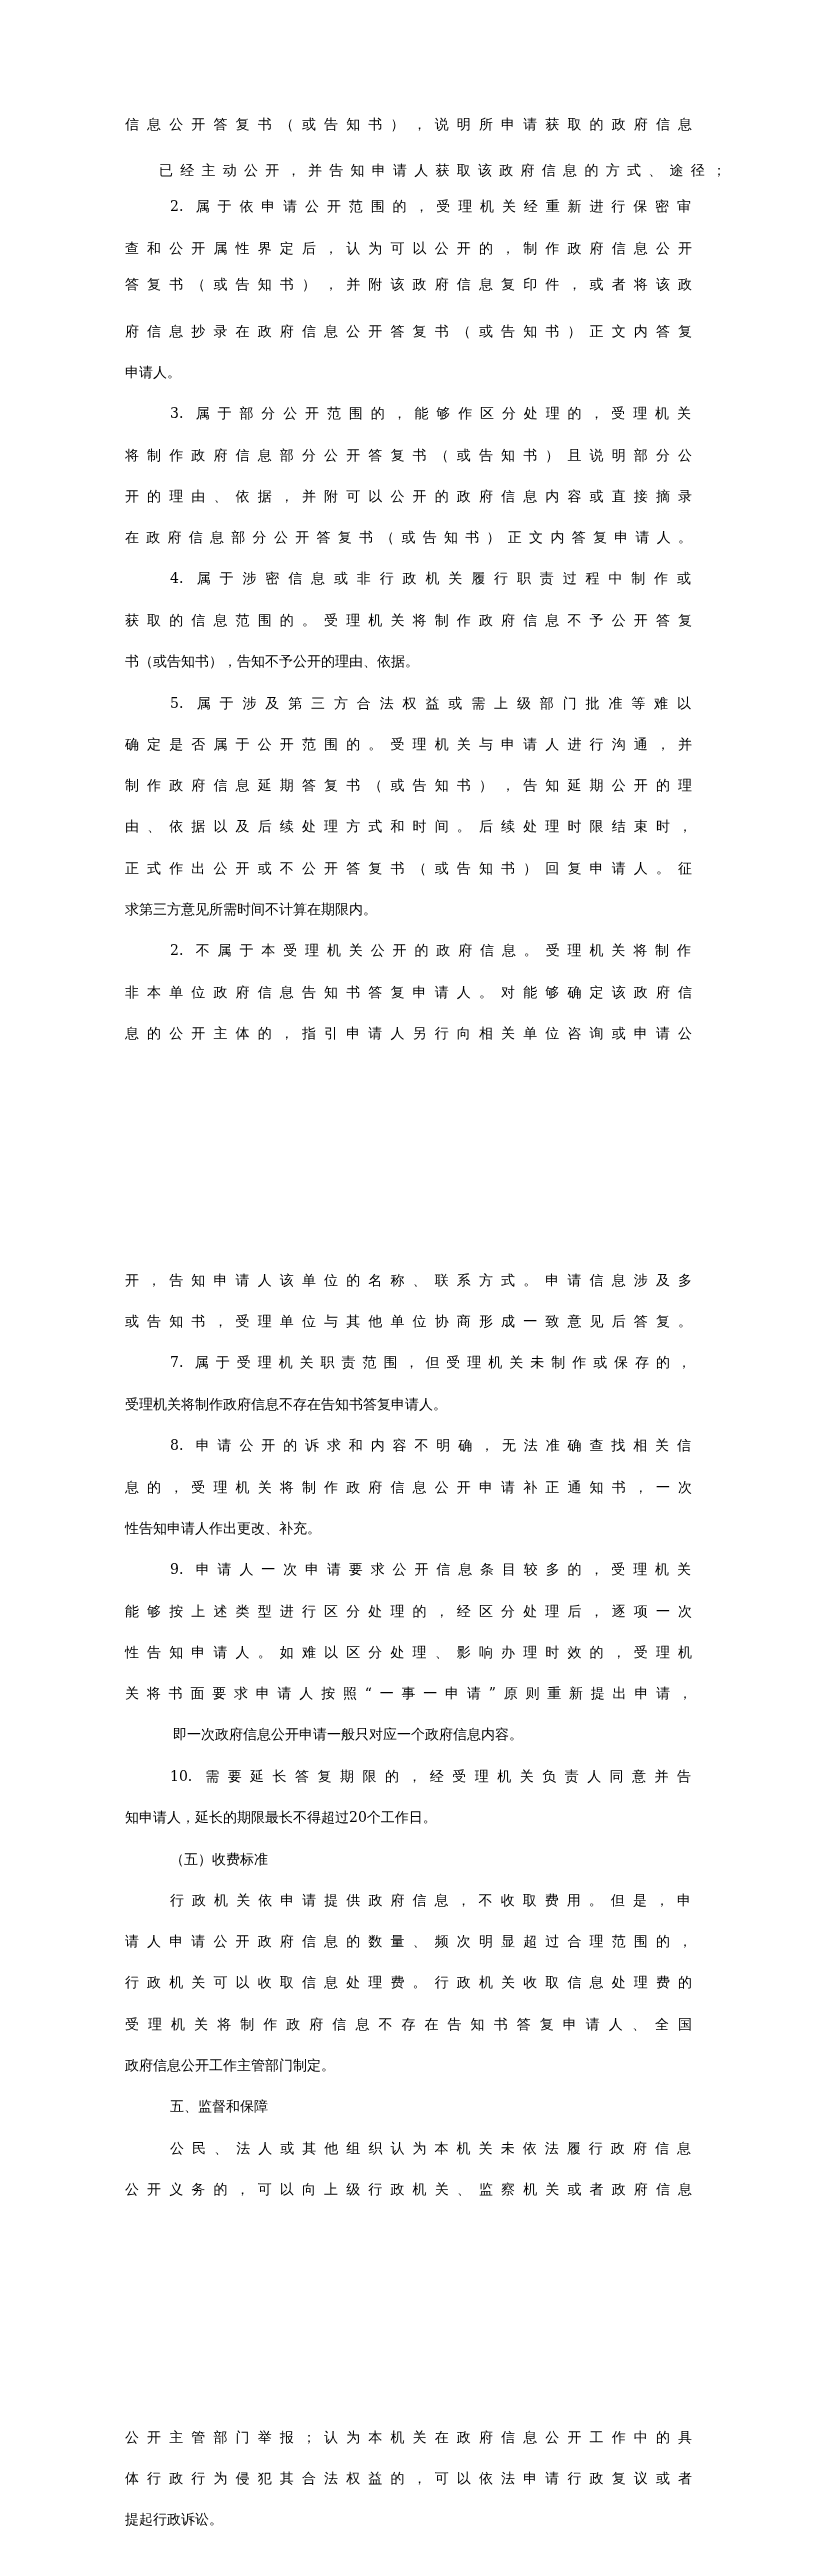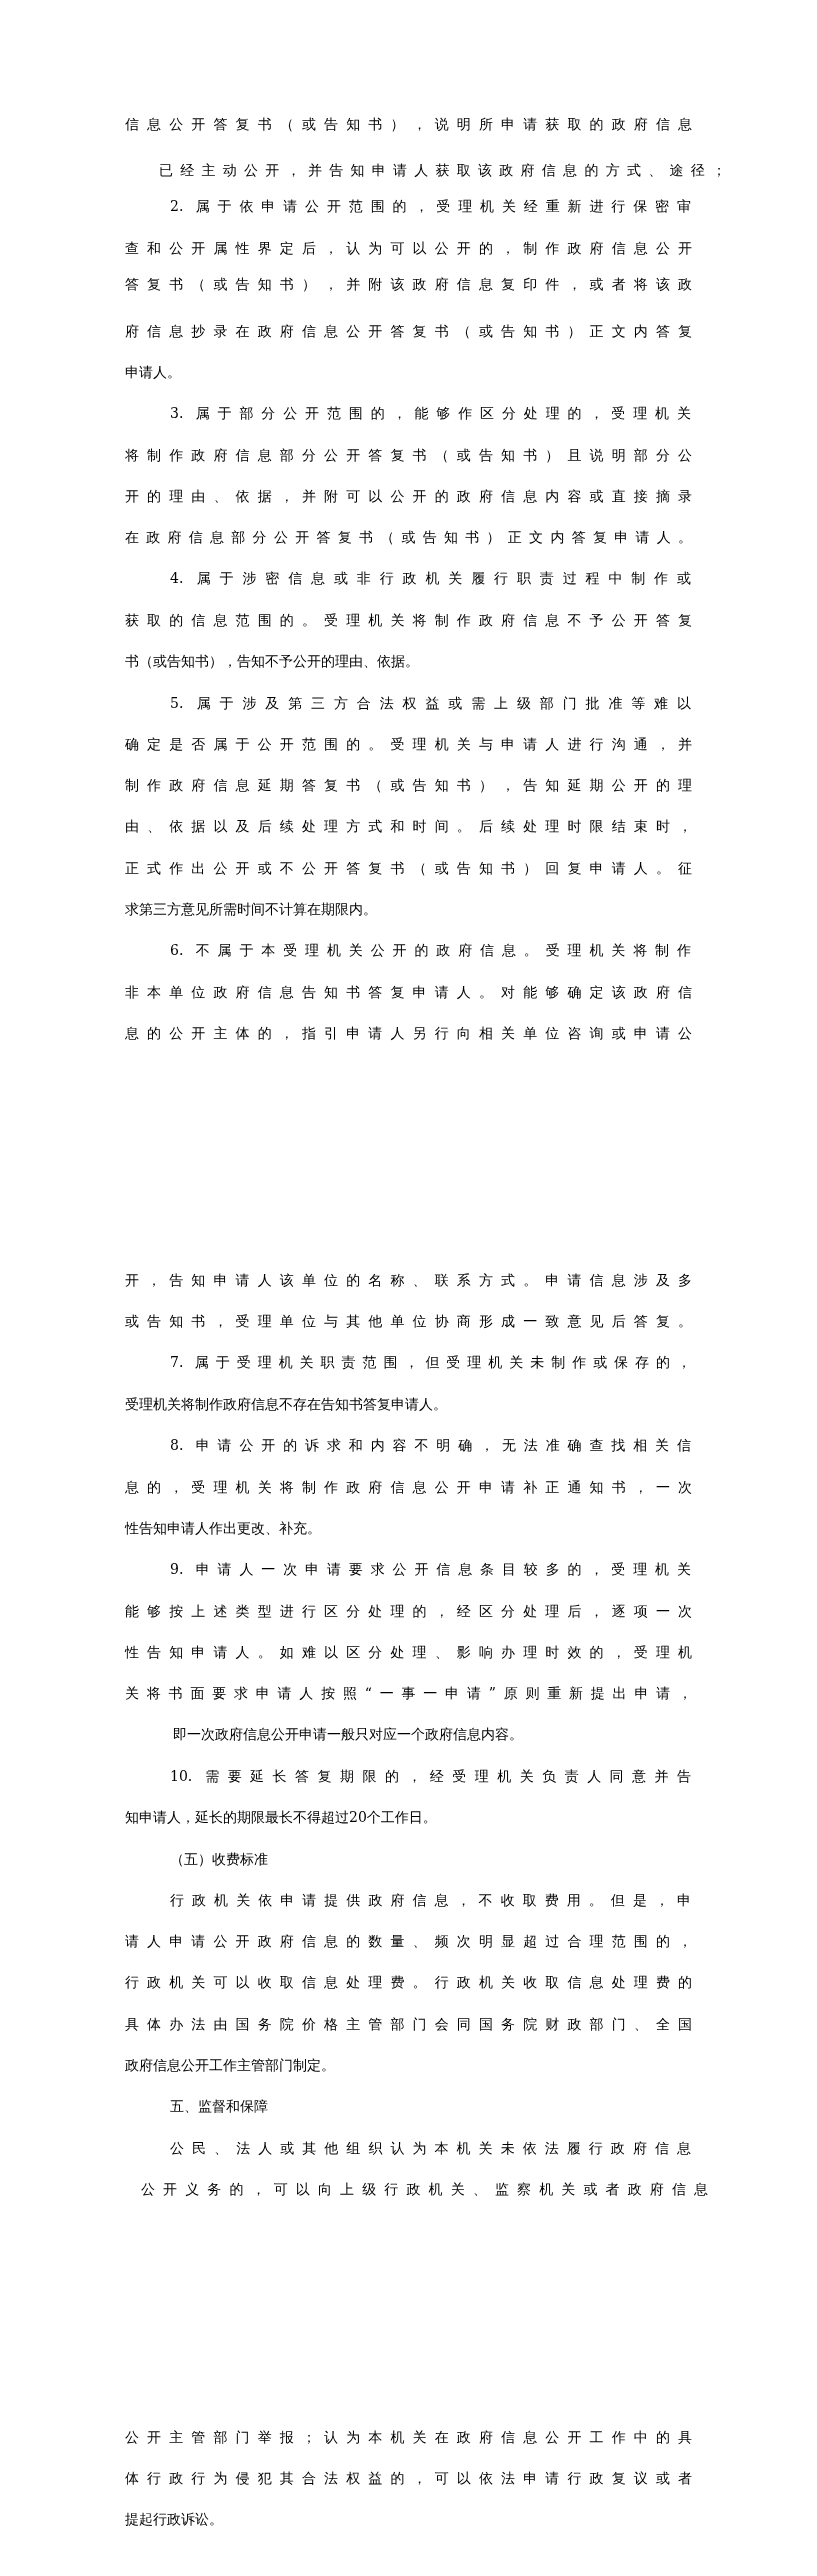--- a/index.html
+++ b/index.html
@@ -40,21 +40,21 @@
     <div class="line justify" style="top: 413px;">在政府信息部分公开答复书（或告知书）正文内答复申请人。</div>
     <div class="line indent justify" style="top: 454px;">4. 属于涉密信息或非行政机关履行职责过程中制作或</div>
     <div class="line justify" style="top: 496px;">获取的信息范围的。受理机关将制作政府信息不予公开答复</div>
     <div class="line" style="top: 537px;">书（或告知书），告知不予公开的理由、依据。</div>
     <div class="line indent justify" style="top: 579px;">5. 属于涉及第三方合法权益或需上级部门批准等难以</div>
     <div class="line justify" style="top: 620px;">确定是否属于公开范围的。受理机关与申请人进行沟通，并</div>
     <div class="line justify" style="top: 661px;">制作政府信息延期答复书（或告知书），告知延期公开的理</div>
     <div class="line justify" style="top: 702px;">由、依据以及后续处理方式和时间。后续处理时限结束时，</div>
     <div class="line justify" style="top: 744px;">正式作出公开或不公开答复书（或告知书）回复申请人。征</div>
     <div class="line" style="top: 785px;">求第三方意见所需时间不计算在期限内。</div>
-    <div class="line indent justify" style="top: 826px;">6. 不属于本受理机关公开的政府信息。受理机关将制作</div>
+    <div class="line indent justify" style="top: 826px;">2. 不属于本受理机关公开的政府信息。受理机关将制作</div>
     <div class="line justify" style="top: 868px;">非本单位政府信息告知书答复申请人。对能够确定该政府信</div>
     <div class="line justify" style="top: 909px;">息的公开主体的，指引申请人另行向相关单位咨询或申请公</div>
   </div>
 
   <div class="page" style="top:1260px;">
     <div class="line justify" style="top: 0px;">开，告知申请人该单位的名称、联系方式。申请信息涉及多</div>
     <div class="line justify" style="top: 41px;">或告知书，受理单位与其他单位协商形成一致意见后答复。</div>
     <div class="line indent justify" style="top: 82px;">7. 属于受理机关职责范围，但受理机关未制作或保存的，</div>
     <div class="line" style="top: 124px;">受理机关将制作政府信息不存在告知书答复申请人。</div>
     <div class="line indent justify" style="top: 165px;">8. 申请公开的诉求和内容不明确，无法准确查找相关信</div>
@@ -64,25 +64,25 @@
     <div class="line justify" style="top: 331px;">能够按上述类型进行区分处理的，经区分处理后，逐项一次</div>
     <div class="line justify" style="top: 372px;">性告知申请人。如难以区分处理、影响办理时效的，受理机</div>
     <div class="line justify" style="top: 413px;">关将书面要求申请人按照“一事一申请”原则重新提出申请，</div>
     <div class="line" style="top: 454px; margin-left: 48px;">即一次政府信息公开申请一般只对应一个政府信息内容。</div>
     <div class="line indent justify" style="top: 496px;">10. 需要延长答复期限的，经受理机关负责人同意并告</div>
     <div class="line" style="top: 537px;">知申请人，延长的期限最长不得超过20个工作日。</div>
     <div class="line indent" style="top: 579px;">（五）收费标准</div>
     <div class="line indent justify" style="top: 620px;">行政机关依申请提供政府信息，不收取费用。但是，申</div>
     <div class="line justify" style="top: 661px;">请人申请公开政府信息的数量、频次明显超过合理范围的，</div>
     <div class="line justify" style="top: 702px;">行政机关可以收取信息处理费。行政机关收取信息处理费的</div>
-    <div class="line justify" style="top: 744px;">具体办法由国务院价格主管部门会同国务院财政部门、全国</div>
+    <div class="line justify" style="top: 744px;">受理机关将制作政府信息不存在告知书答复申请人、全国</div>
     <div class="line" style="top: 785px;">政府信息公开工作主管部门制定。</div>
     <div class="line indent" style="top: 826px;">五、监督和保障</div>
     <div class="line indent justify" style="top: 868px;">公民、法人或其他组织认为本机关未依法履行政府信息</div>
-    <div class="line justify" style="top: 909px; margin-left: 16px;">公开义务的，可以向上级行政机关、监察机关或者政府信息</div>
+    <div class="line justify" style="top: 909px;">公开义务的，可以向上级行政机关、监察机关或者政府信息</div>
   </div>
 
   <div class="page" style="top:2417px;">
     <div class="line justify" style="top: 0px;">公开主管部门举报；认为本机关在政府信息公开工作中的具</div>
     <div class="line justify" style="top: 41px;">体行政行为侵犯其合法权益的，可以依法申请行政复议或者</div>
     <div class="line" style="top: 82px;">提起行政诉讼。</div>
   </div>
 </div>
 
 

